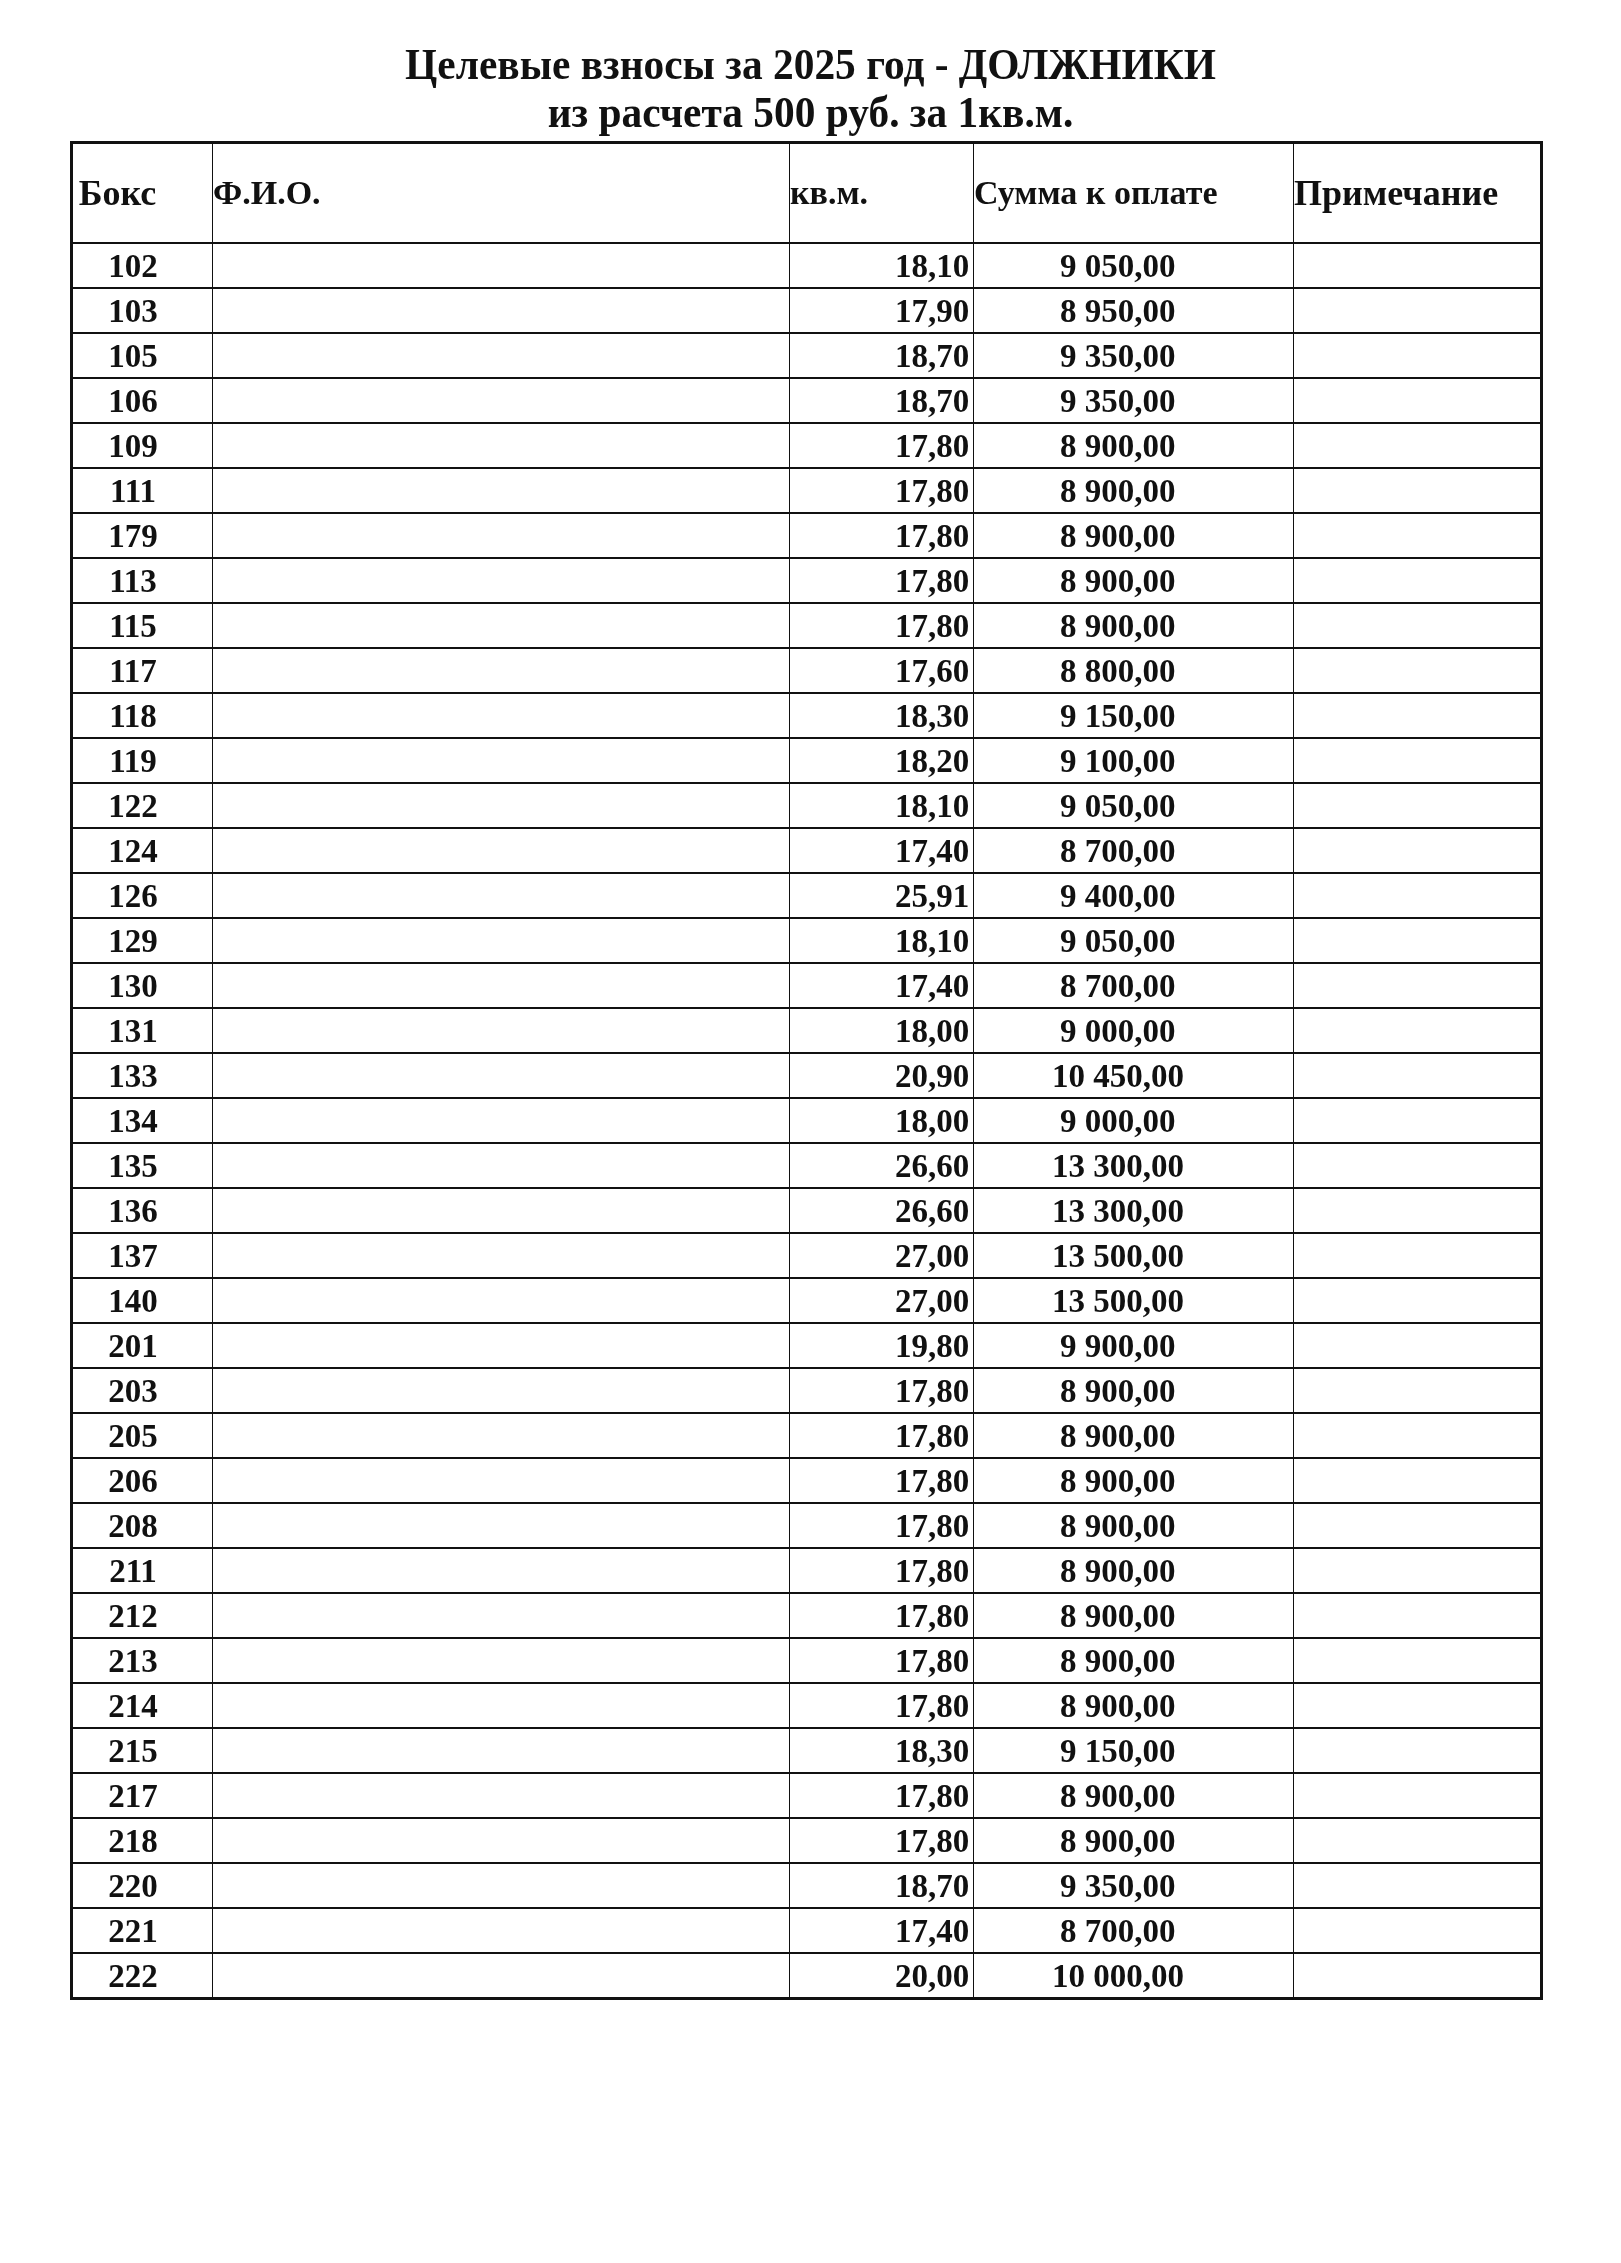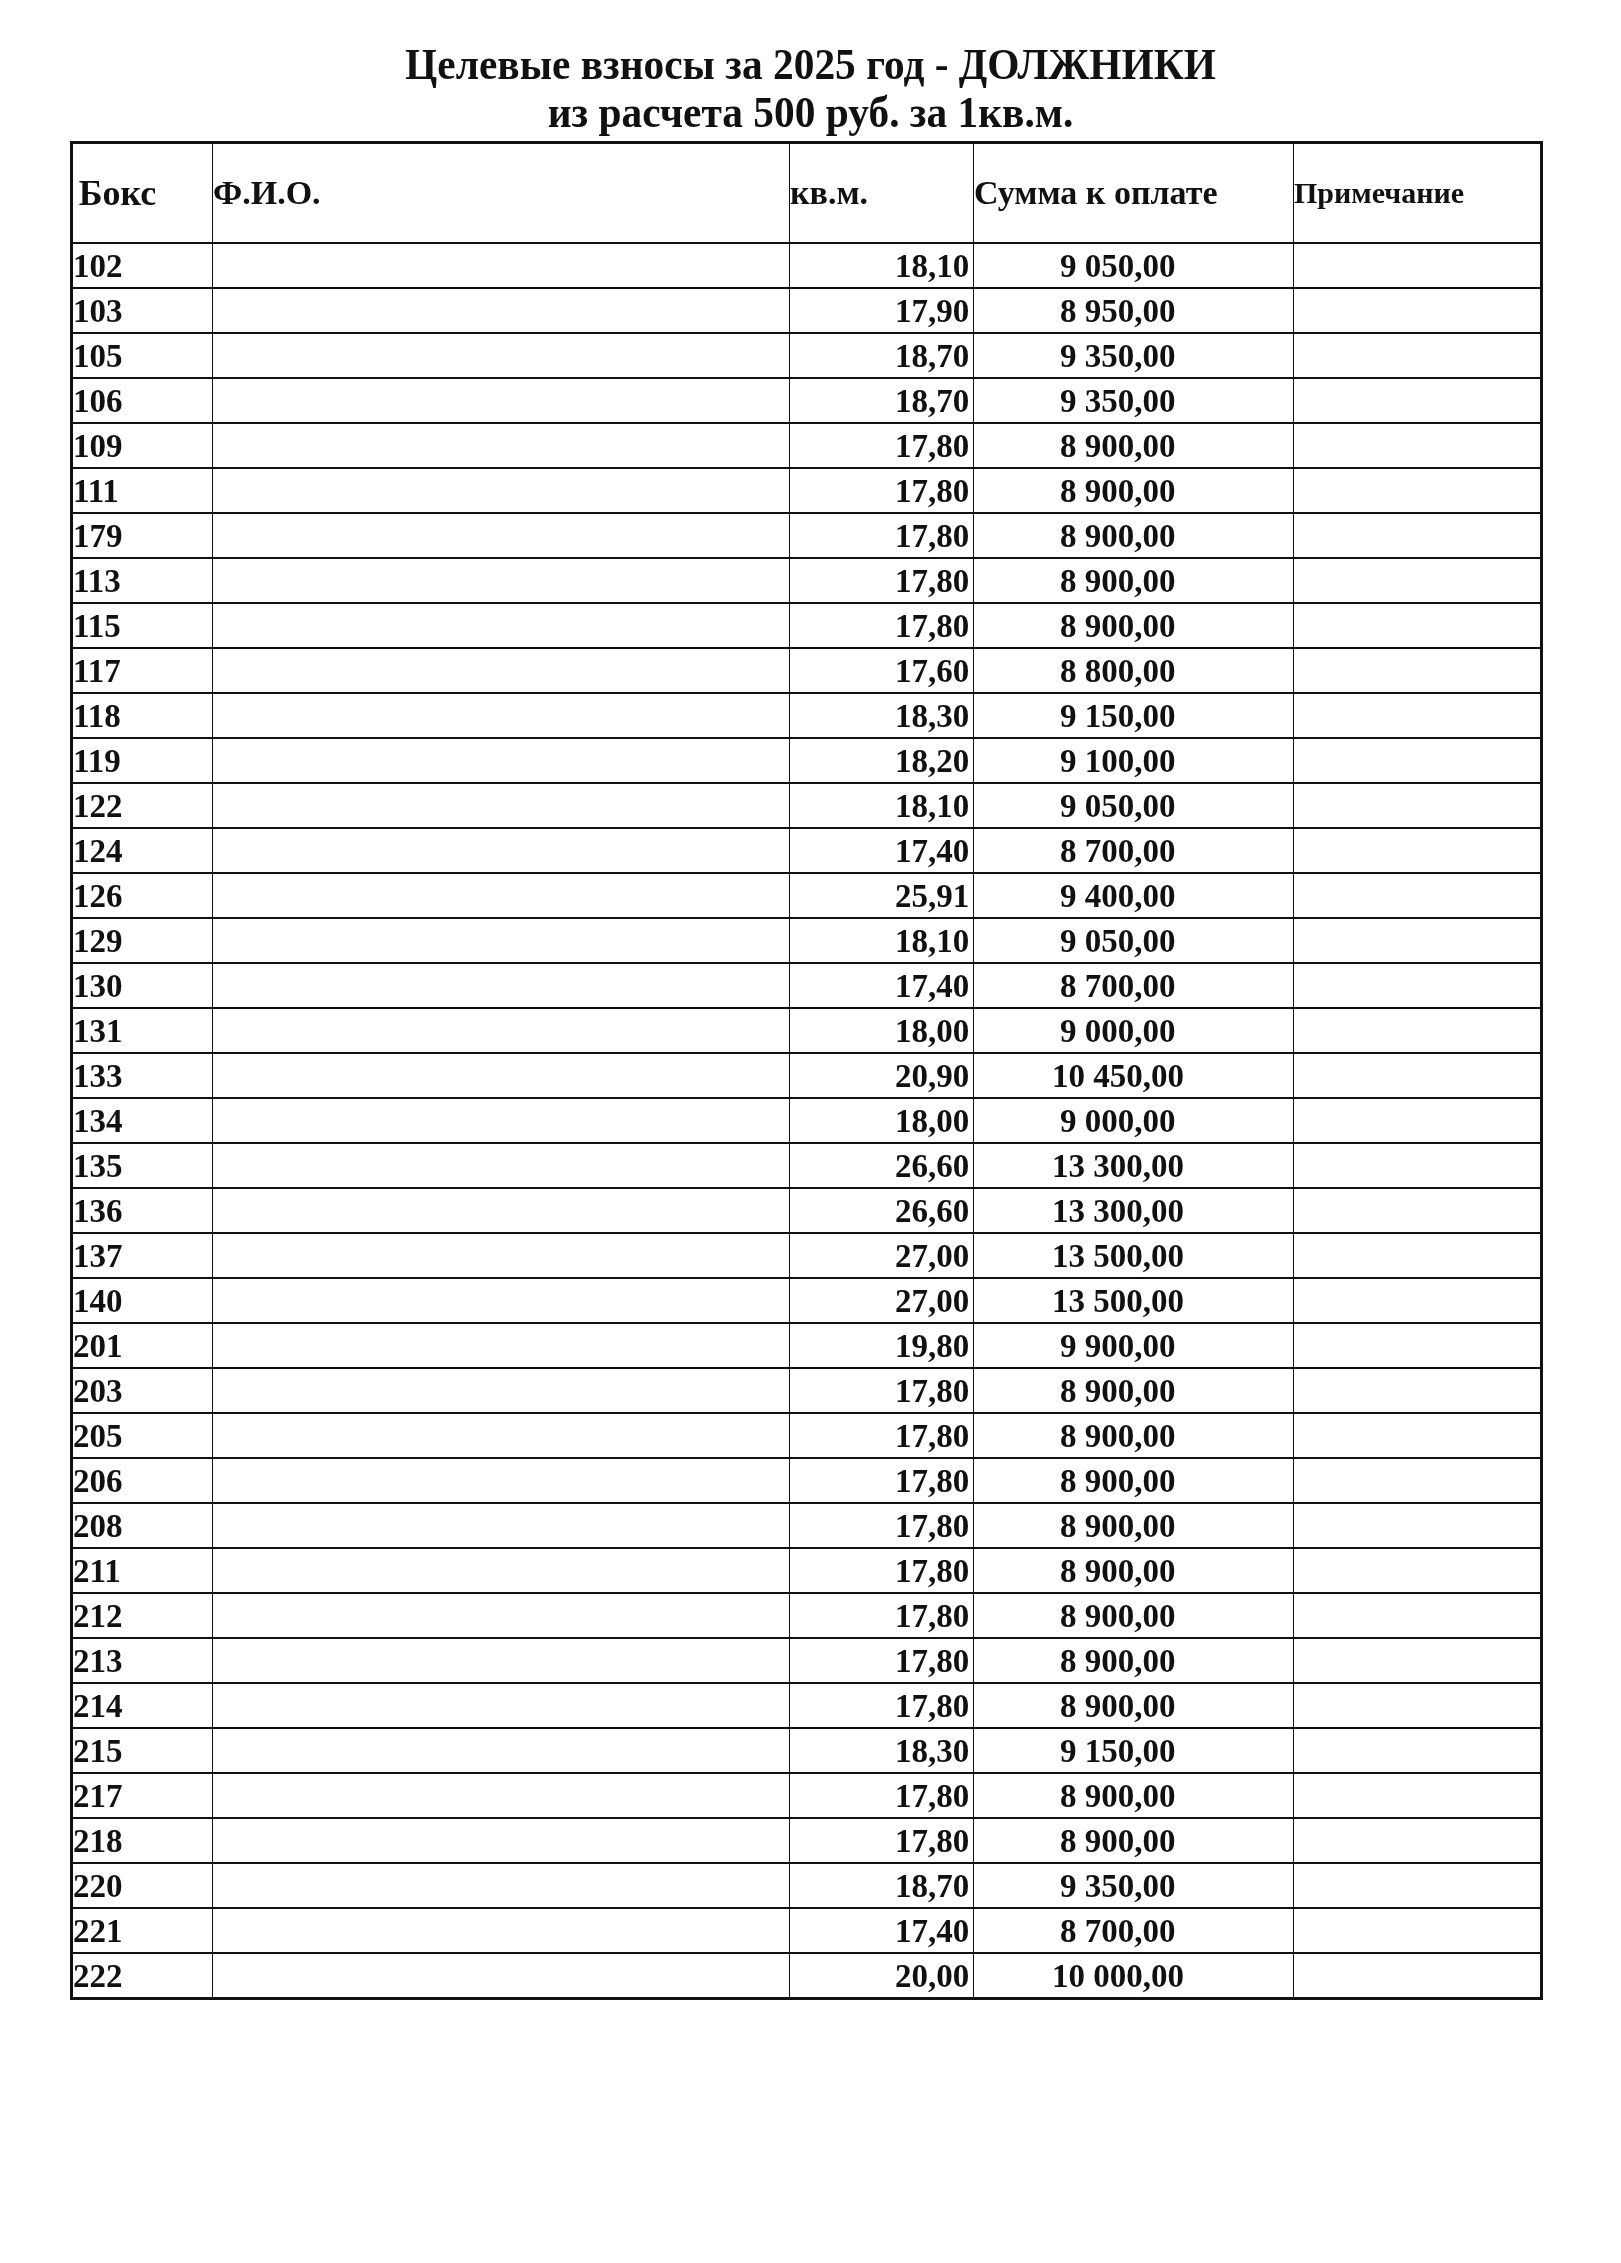--- a/index.html
+++ b/index.html
@@ -27,26 +27,26 @@
     table.doc th, table.doc td {
       border-left: 1.9px solid #111; border-right: 1.9px solid #111;
       border-top: 2.9px solid #111; border-bottom: 2.9px solid #111;
       padding: 0; white-space: nowrap; overflow: hidden;
     }
     table.doc thead th {
       height: 98px; font-weight: bold; font-size: 34px; text-align: left;
       vertical-align: middle;
     }
     table.doc thead th.h-box { text-align: left; padding-left: 5.7px; font-size: 36px; }
-    table.doc thead th.h-note { font-size: 30px; font-family: Liberation Serif, serif; }
+    table.doc thead th.h-note { font-size: 36px; font-family: Liberation Serif, serif; }
     table.doc tbody td {
       height: 43px; font-weight: bold; font-size: 33px; line-height: 38px;
       vertical-align: middle;
     }
-    td.box { padding-right: 19px !important; }
+    td.box { text-align: center; padding-right: 19px !important; }
     td.sq { text-align: right; padding-right: 3.8px !important; }
     td.sum { text-align: left; padding-left: 86px !important; }
     td.sum.wide { padding-left: 78px !important; }
   </style>
 </head>
 <body>
 
 <div class="title l1">Целевые взносы за 2025 год - ДОЛЖНИКИ</div>
 <div class="title l2">из расчета 500 руб. за 1кв.м.</div>
 

